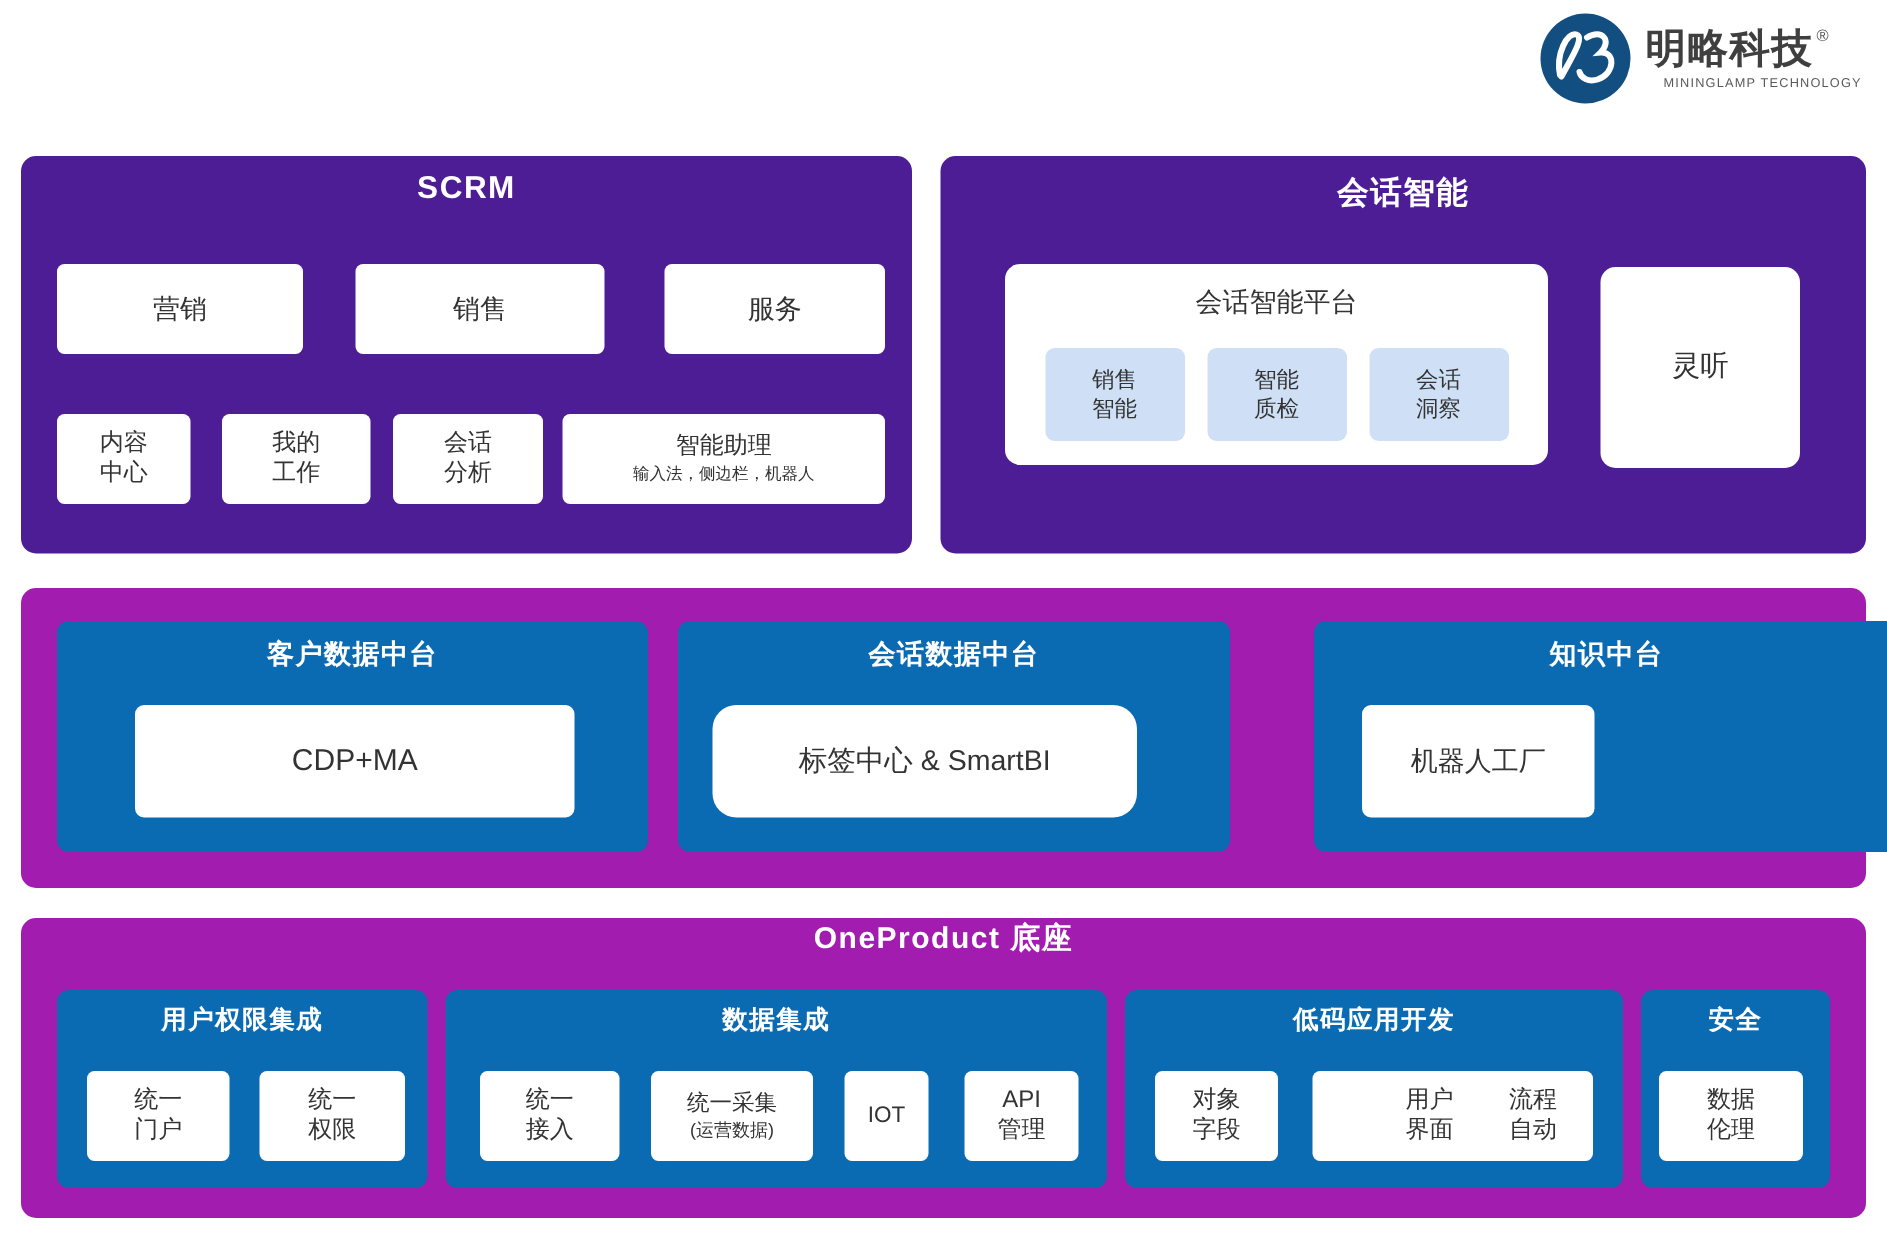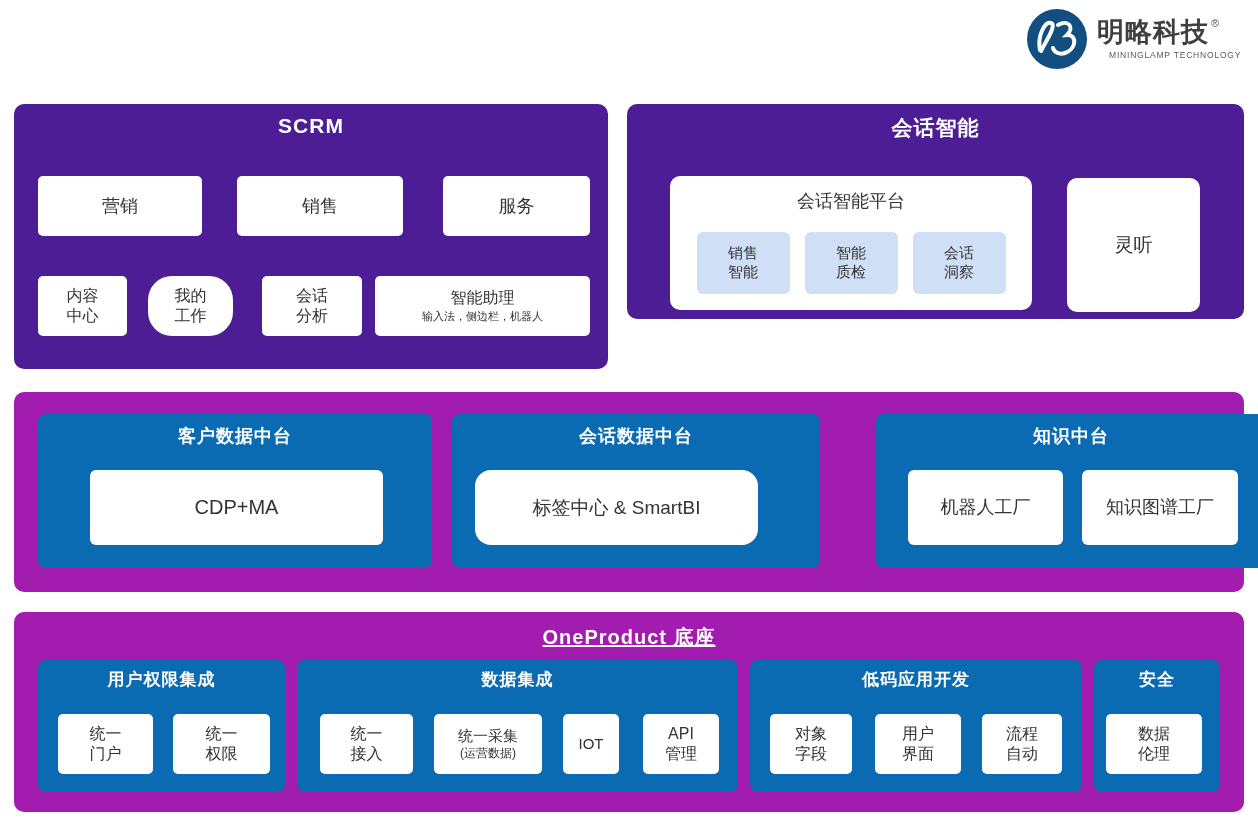--- a/index.html
+++ b/index.html
@@ -50,31 +50,31 @@
     </div>
   </div>
 
   <div class="block blue" style="left:14px;top:104px;width:594px;height:265px;">
     <div class="btitle">SCRM</div>
     <div class="wbox f18" style="left:24px;top:72px;width:164px;height:60px;">营销</div>
     <div class="wbox f18" style="left:223px;top:72px;width:166px;height:60px;">销售</div>
     <div class="wbox f18" style="left:429px;top:72px;width:147px;height:60px;">服务</div>
     <div class="wbox f16 pre" style="left:24px;top:172px;width:89px;height:60px;">内容
 中心</div>
-    <div class="wbox f16 pre" style="left:134px;top:172px;width:85px;height:60px;border-radius:24px;">我的
+    <div class="wbox f16 pre" style="left:134px;top:172px;width:99px;height:60px;">我的
 工作</div>
     <div class="wbox f16 pre" style="left:248px;top:172px;width:100px;height:60px;">会话
 分析</div>
     <div class="wbox" style="left:361px;top:172px;width:215px;height:60px;">
       <div class="f16">智能助理</div>
       <div class="sub">输入法，侧边栏，机器人</div>
     </div>
   </div>
 
-  <div class="block blue" style="left:627px;top:104px;width:617px;height:215px;font-family:Liberation Serif, serif;">
+  <div class="block blue" style="left:627px;top:104px;width:617px;height:265px;">
     <div class="btitle">会话智能</div>
     <div class="wbox r10" style="left:43px;top:72px;width:362px;height:134px;justify-content:flex-start;">
       <div class="f18" style="margin-top:14px;">会话智能平台</div>
       <div class="platform-row">
         <div class="lbox pre">销售
 智能</div>
         <div class="lbox pre">智能
 质检</div>
         <div class="lbox pre">会话
 洞察</div>
@@ -88,26 +88,25 @@
       <div class="ptitle">客户数据中台</div>
       <div class="wbox f20" style="left:52px;top:56px;width:293px;height:75px;border-radius:6px;">CDP+MA</div>
     </div>
     <div class="panel" style="left:438px;top:22px;width:368px;height:154px;">
       <div class="ptitle">会话数据中台</div>
       <div class="wbox f19" style="left:23px;top:56px;width:283px;height:75px;border-radius:16px;">标签中心 &amp; SmartBI</div>
     </div>
     <div class="panel" style="left:816px;top:22px;width:390px;height:154px;margin-left:46px;">
       <div class="ptitle">知识中台</div>
       <div class="wbox f18" style="left:32px;top:56px;width:155px;height:75px;border-radius:6px;">机器人工厂</div>
-      <div class="wbox f18" style="left:206px;top:56px;width:156px;height:75px;border-radius:6px;">知识图谱工厂</div>
     </div>
   </div>
 
   <div class="block navy" style="left:14px;top:612px;width:1230px;height:200px;">
-    <div class="btitle" style="padding-top:12px;font-size:20px;text-decoration:underline;">OneProduct 底座</div>
+    <div class="btitle" style="padding-top:0;font-size:20px;">OneProduct 底座</div>
 
     <div class="panel" style="left:24px;top:48px;width:247px;height:132px;">
       <div class="ptitle" style="padding-top:8px;font-size:17px;">用户权限集成</div>
       <div class="wbox f16 pre" style="left:20px;top:54px;width:95px;height:60px;">统一
 门户</div>
       <div class="wbox f16 pre" style="left:135px;top:54px;width:97px;height:60px;">统一
 权限</div>
     </div>
 
     <div class="panel" style="left:283px;top:48px;width:441px;height:132px;">
@@ -120,21 +119,21 @@
       </div>
       <div class="wbox f15" style="left:266px;top:54px;width:56px;height:60px;">IOT</div>
       <div class="wbox f16 pre" style="left:346px;top:54px;width:76px;height:60px;">API
 管理</div>
     </div>
 
     <div class="panel" style="left:736px;top:48px;width:332px;height:132px;">
       <div class="ptitle" style="padding-top:8px;font-size:17px;">低码应用开发</div>
       <div class="wbox f16 pre" style="left:20px;top:54px;width:82px;height:60px;">对象
 字段</div>
-      <div class="wbox f16 pre" style="left:125px;top:54px;width:86px;height:60px;">用户
+      <div class="wbox f16 pre" style="left:125px;top:54px;width:100px;height:60px;padding-left:28px;">用户
 界面</div>
       <div class="wbox f16 pre" style="left:232px;top:54px;width:80px;height:60px;">流程
 自动</div>
     </div>
 
     <div class="panel" style="left:1080px;top:48px;width:126px;height:132px;">
       <div class="ptitle" style="padding-top:8px;font-size:17px;">安全</div>
       <div class="wbox f16 pre" style="left:12px;top:54px;width:96px;height:60px;">数据
 伦理</div>
     </div>

